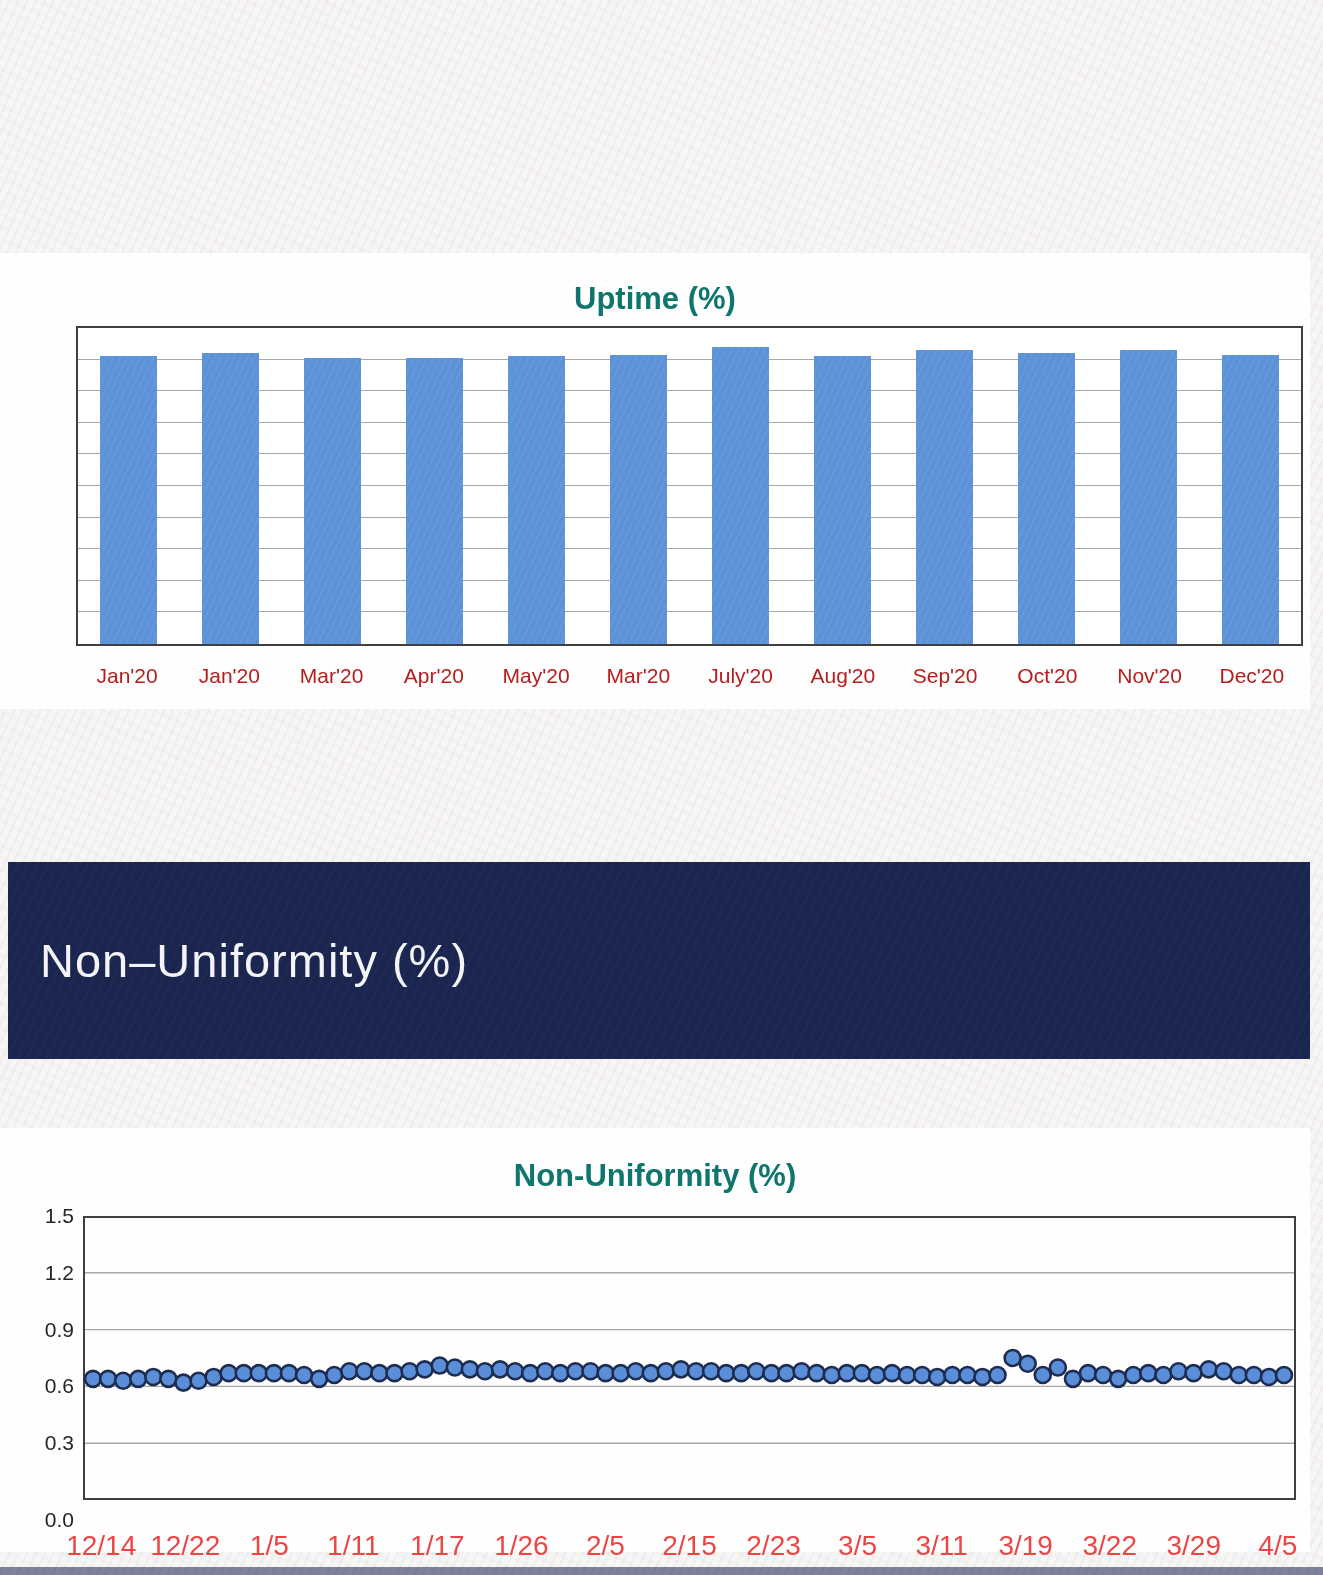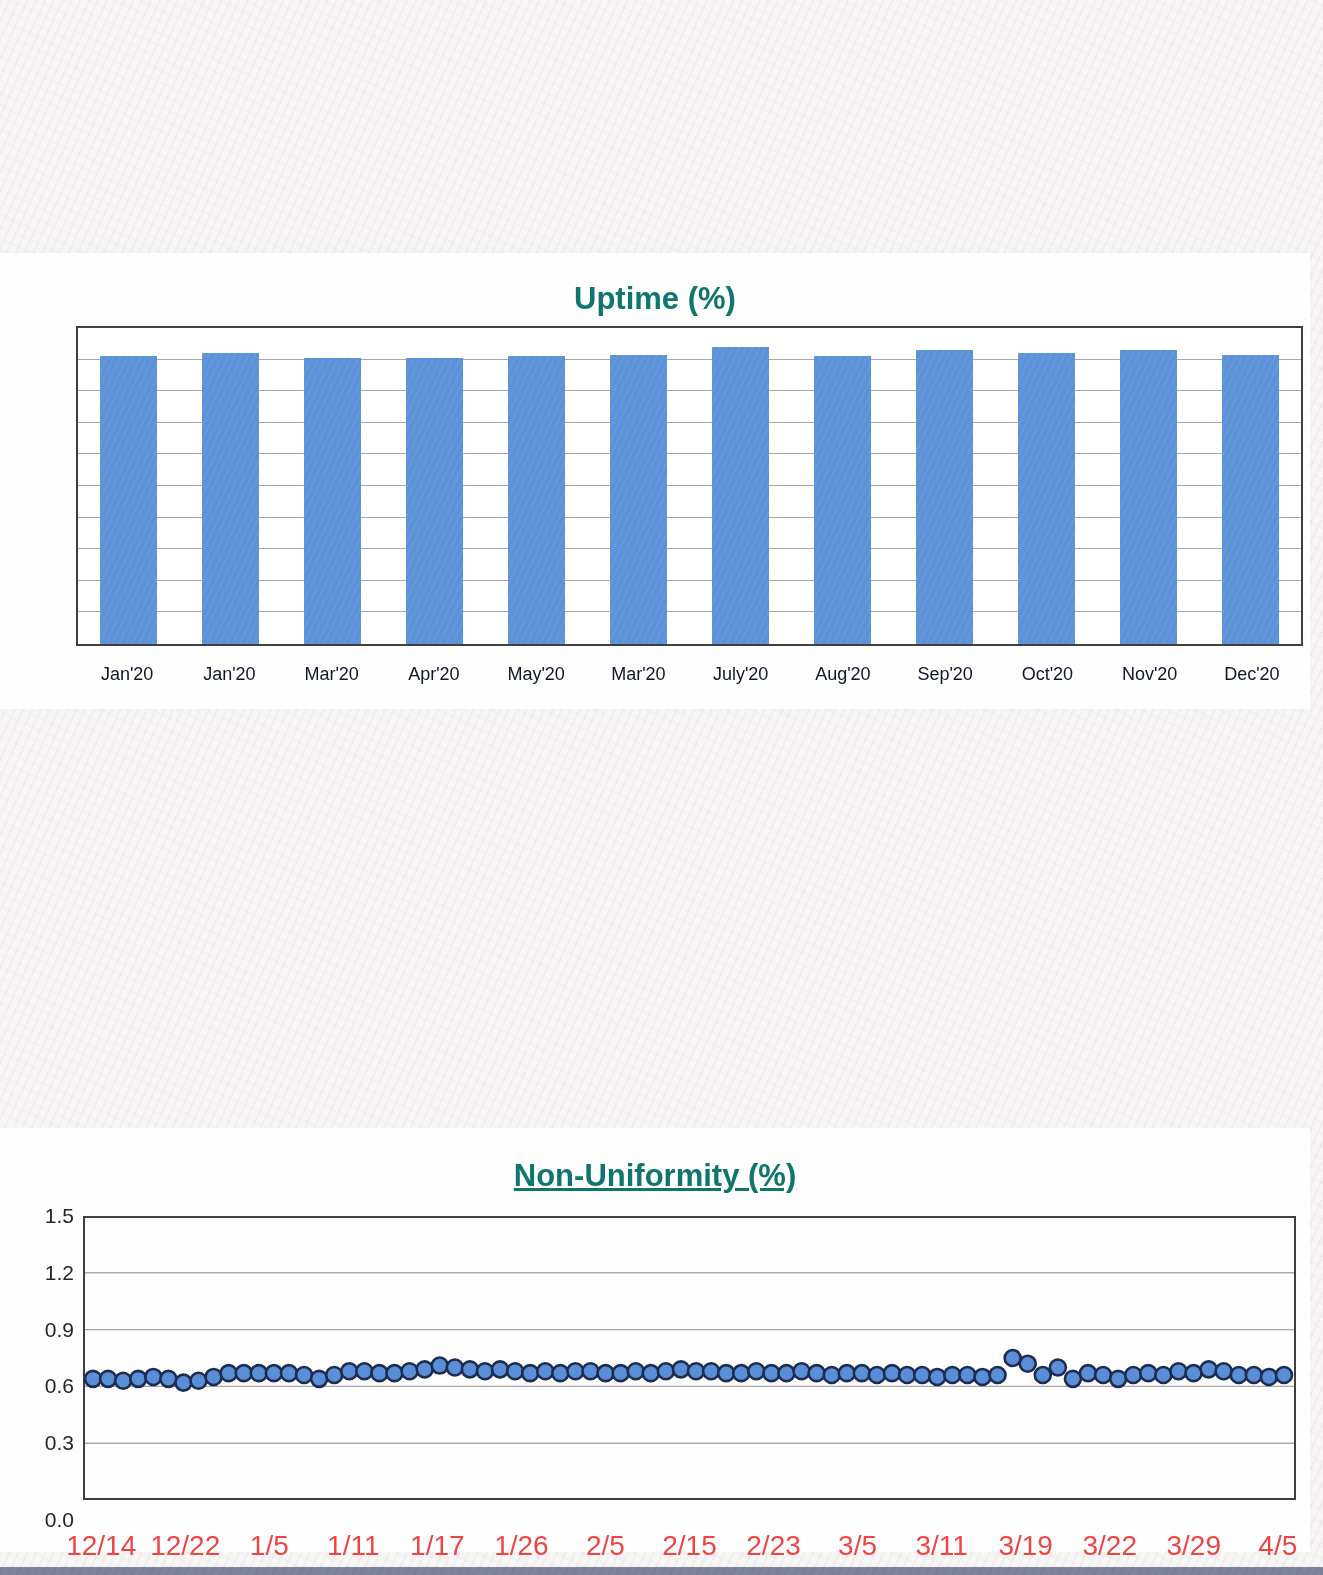--- a/index.html
+++ b/index.html
@@ -49,21 +49,21 @@
 
   .chart-title {
     position: absolute;
     width: 100%;
     text-align: center;
     font-size: 31px;
     font-weight: bold;
     color: #0f766e;
   }
   .card1 .chart-title { top: 28px; }
-  .card2 .chart-title { top: 30px; text-decoration: underline; }
+  .card2 .chart-title { top: 30px; }
 
   
   .bar-plot {
     position: absolute;
     left: 76px; top: 73px;
     width: 1227px; height: 320px;
     border: 2px solid #3f3f3f;
     background: #fff;
     display: flex;
     align-items: flex-end;
@@ -104,22 +104,22 @@
   }
   .bar-xaxis {
     position: absolute;
     left: 76px; top: 403px;
     width: 1227px;
     display: flex;
   }
   .bar-xlabel {
     flex: 1;
     text-align: center;
-    font-size: 18px;
-    color: #0f172a;
+    font-size: 21px;
+    color: #b91c1c;
     padding-top: 8px;
   }
 
   
   .scatter-plot {
     position: absolute;
     left: 83px; top: 88px;
     width: 1213px; height: 284px;
   }
   .scatter-yaxis {
@@ -219,20 +219,23 @@
         <div class="bar-xlabel">Mar'20</div>
         <div class="bar-xlabel">July'20</div>
         <div class="bar-xlabel">Aug'20</div>
         <div class="bar-xlabel">Sep'20</div>
         <div class="bar-xlabel">Oct'20</div>
         <div class="bar-xlabel">Nov'20</div>
         <div class="bar-xlabel">Dec'20</div>
       </div>
   </section>
 
+  <section class="banner banner2">
+    <h1>Non–Uniformity (%)</h1>
+  </section>
 
   <section class="card card2">
     <div class="chart-title">Non-Uniformity (%)</div>
     <div class="scatter-yaxis" id="scatter-yaxis">
         <div class="scatter-ylabel" style="top: 0%;">1.5</div>
         <div class="scatter-ylabel" style="top: 20%;">1.2</div>
         <div class="scatter-ylabel" style="top: 40%;">0.9</div>
         <div class="scatter-ylabel" style="top: 60%;">0.6</div>
         <div class="scatter-ylabel" style="top: 80%;">0.3</div>
         <div class="scatter-ylabel" style="top: 100%; margin-top: 20px;">0.0</div>

